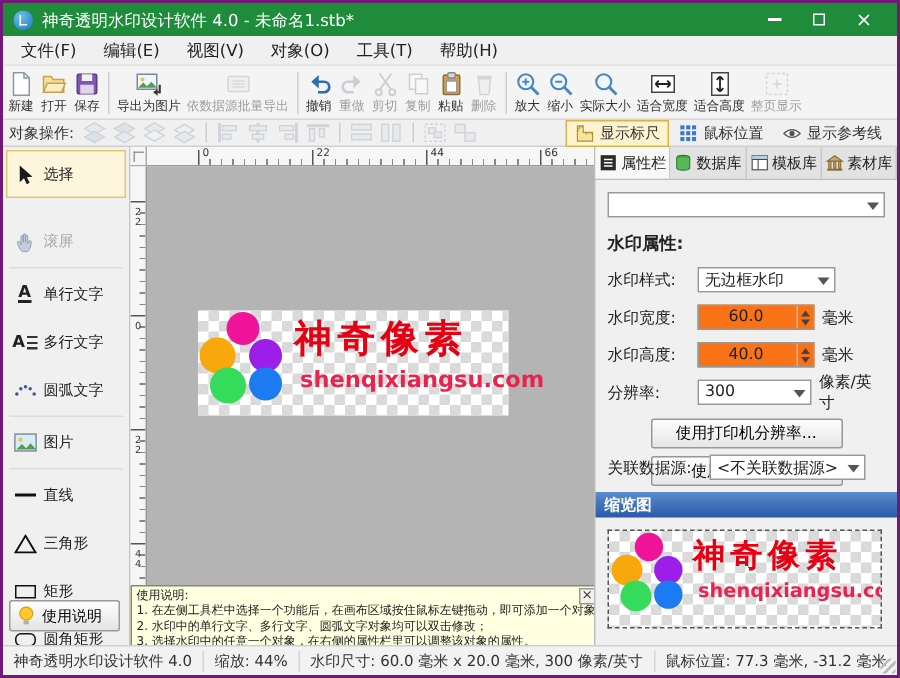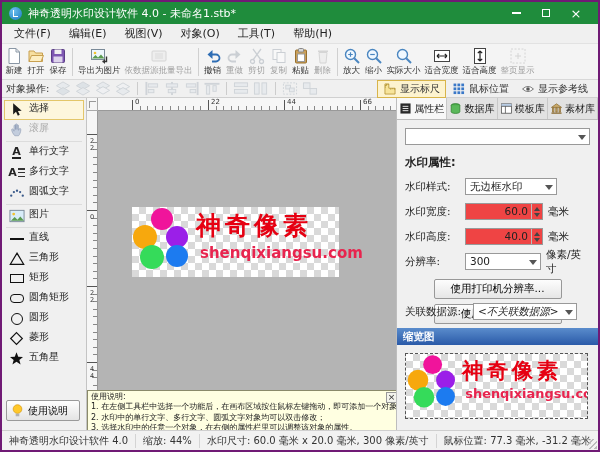--- a/index.html
+++ b/index.html
@@ -37,23 +37,23 @@
   .viewgroup { margin-left:auto; display:flex; align-items:center; }
   .viewbtn { display:flex; align-items:center; gap:3px; padding:1px 5px; margin-left:0; border:1px solid transparent; white-space:nowrap; }
   .viewbtn.active { background:#fdf3cf; border:1px solid #d8b44a; }
   .viewbtn svg { flex:none; }
 
   
   .main { position:absolute; top:96px; left:0; right:0; bottom:20px; }
 
   
   .tools { position:absolute; left:0; top:0; bottom:0; width:85px; background:#f0f0f0; border-right:1px solid #c4c4c4; font-size:10px; color:#222; padding-top:2px; }
-  .tool-item { display:flex; gap:4px; height:20px; padding:0 3px; margin:0 2px; border:1px solid transparent; white-space:nowrap; }
+  .tool-item { display:flex; align-items:center; gap:4px; height:32px; padding:0 3px; margin:0 2px; border:1px solid transparent; white-space:nowrap; }
   .tool-item.selected { background:#fdf6dd; border:1px solid #e3c66a; }
-  .tool-item.disabled { color:#a8a8a8; }
+  .tool-item.disabled { color:#a8a8a8;margin-top:13px; }
   .tool-item .ticon16 { width:17px; height:17px; display:flex; align-items:center; justify-content:center; flex:none; }
   .tool-sep { height:1px; background:#dcdcdc; margin:1px 4px; }
   .icon-a { font-weight:bold; font-size:11px; line-height:10px; border-bottom:2px solid #222; color:#222; }
   .icon-a.noline { border-bottom:none; }
   .mlines { width:7px; height:9px; background:repeating-linear-gradient(#333 0 1.5px, transparent 1.5px 3.8px); margin-left:1px; }
   .shape-rect { width:14px; height:9px; border:1.4px solid #111; }
   .shape-rrect { width:14px; height:9px; border:1.4px solid #111; border-radius:4px; }
   .shape-circle { width:12px; height:12px; border:1.4px solid #111; border-radius:50%; }
   .shape-line { width:14px; height:2px; background:#111; }
   .help-btn { position:absolute; left:4px; top:302px; width:74px; height:21px; display:flex; align-items:center; gap:4px; padding:0 4px; background:linear-gradient(#fefefe,#e4e4e4); border:1px solid #9a9a9a; border-radius:2px; font-size:10px; }
@@ -97,29 +97,29 @@
   .tabs { display:flex; height:22px; border-bottom:1px solid #bdbdbd; }
   .tab { flex:1; display:flex; align-items:center; justify-content:center; gap:2px; background:#e2e2e2; border-right:1px solid #c8c8c8; white-space:nowrap; font-size:10px; }
   .tab.active { background:#f8f8f8; }
   .pbody { position:relative; padding:8px 8px 0; }
   .combo { height:17px; background:#fff; border:1px solid #999; position:relative; padding:1px 14px 1px 4px; white-space:nowrap; overflow:hidden; }
   .combo .arr { position:absolute; right:3px; top:6px; width:0; height:0; border:4px solid transparent; border-top:5px solid #555; }
   .sel-combo { width:92px; }
   .prop-title { font-weight:bold; font-size:11.5px; margin:10px 0 4px; }
   .prop-row { display:flex; align-items:center; height:25px; }
   .prop-label { width:60px; flex:none; }
-  .spin { width:78px; height:17px; border:1px solid #999; background:#ef4444; display:flex; }
+  .spin { width:78px; height:17px; border:1px solid #999; background:#f97316; display:flex;gap:19px; }
   .spin .val { flex:1; text-align:right; padding:1px 3px 0 0; }
   .spin .arrows { width:11px; border-left:1px solid #bbb; display:flex; flex-direction:column; align-items:center; justify-content:center; gap:2px; }
   .spin .up { width:0; height:0; border:3px solid transparent; border-bottom:4px solid #444; }
   .spin .dn { width:0; height:0; border:3px solid transparent; border-top:4px solid #444; }
   .unit { margin-left:5px; }
   .pbtn { display:block; margin:5px auto 0; width:128px; height:20px; background:linear-gradient(#fdfdfd,#e6e6e6); border:1px solid #989898; border-radius:2px; font-size:10.5px; font-family:inherit; }
   .ds-row { position:absolute; left:8px; top:205px; right:4px; display:flex; align-items:center; }
-  .ds-row .combo { width:104px;font-style:italic; }
+  .ds-row .combo { width:104px; }
   .thumb-header { position:absolute; left:0; right:0; top:230px; height:17px; background:linear-gradient(#5a8ccc,#2a5aa8); color:#fff; font-weight:bold; font-size:10.5px; padding:2px 6px; }
   .thumb-area { position:absolute; left:0; right:0; top:247px; bottom:0; }
   .thumb-box { position:absolute; left:8px; top:8px; width:183px; height:66px; border:1px dashed #555; overflow:hidden; }
   .thumb-box .logo { transform:scale(0.86); transform-origin:6px 2px; }
 
   
   .statusbar { position:absolute; left:0; right:0; bottom:0; height:20px; background:#f2f2f2; border-top:1px solid #cfcfcf; display:flex; align-items:center; font-size:10px; color:#333; overflow:hidden; }
   .sseg { padding:0 7px; border-right:1px solid #d4d4d4; white-space:nowrap; }
   .sseg:last-child { border-right:none; }
   .grip { position:absolute; right:1px; bottom:1px; width:10px; height:10px;

